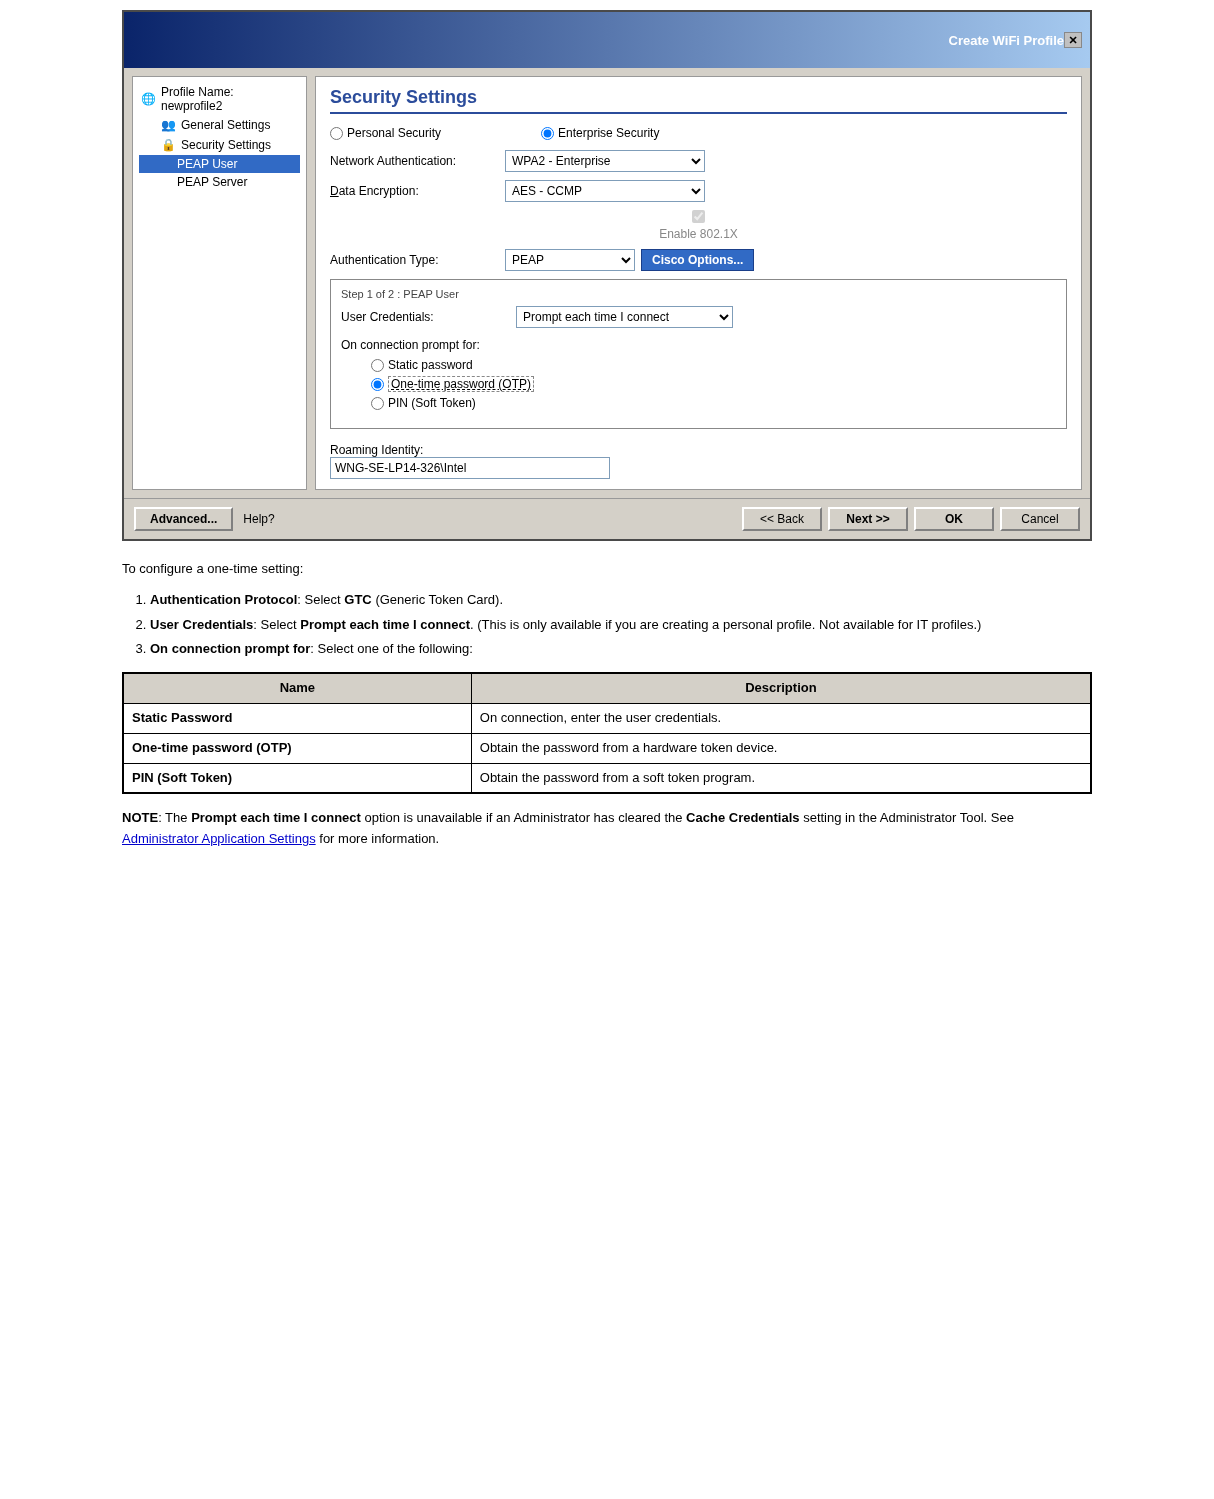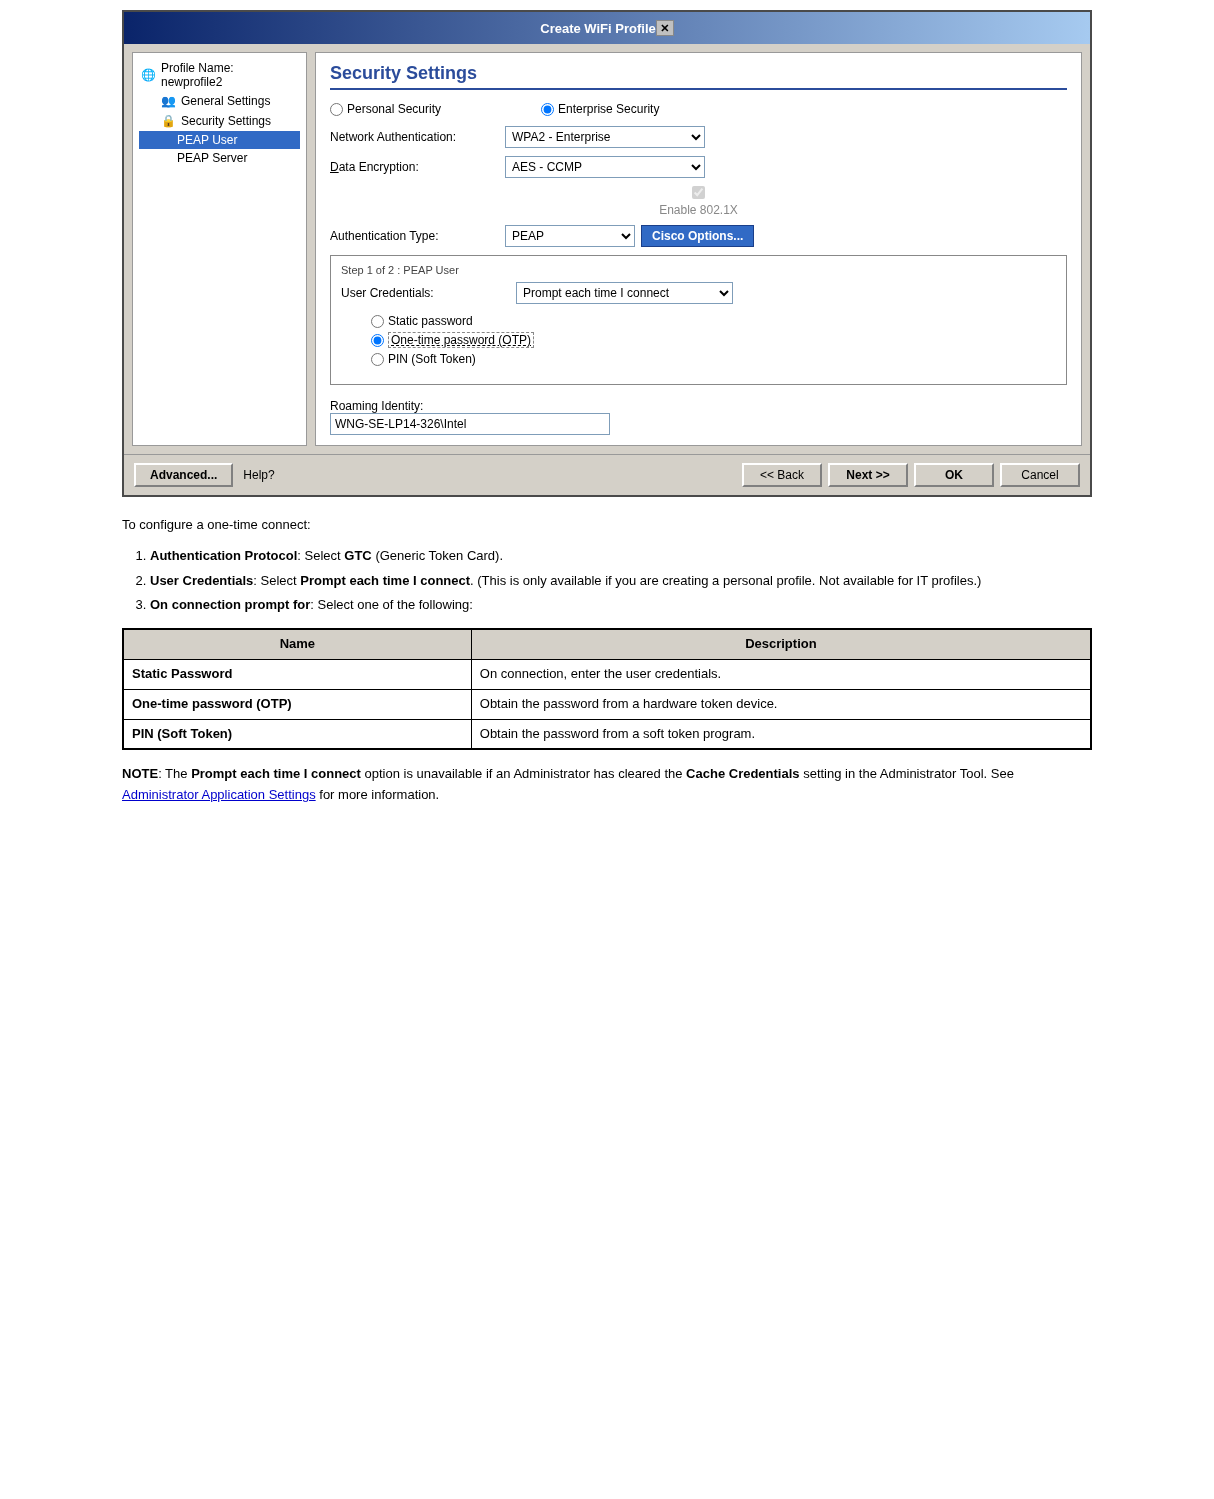--- a/index.html
+++ b/index.html
@@ -17,25 +17,25 @@
     .dialog-window {
       width: 970px;
       margin: 10px auto 0 auto;
       border: 2px solid #4a4a4a;
       background: #d4d0c8;
       font-size: 12px;
     }
     .dialog-titlebar {
       background: linear-gradient(to right, #0a246a, #a6caf0);
       color: #fff;
-      padding: 8px 8px;
+      padding: 20px 8px;
       font-size: 13px;
       font-weight: bold;
       display: flex;
-      justify-content: center;
+      justify-content: flex-end;
       align-items: center;
     }
     .dialog-close-btn {
       background: #c0c0c0;
       border: 1px solid #888;
       width: 18px;
       height: 16px;
       display: flex;
       align-items: center;
       justify-content: center;
@@ -405,20 +405,21 @@
           <div class="form-control">
             <select class="win-select">
               <option>Prompt each time I connect</option>
               <option>Use Windows logon</option>
               <option>Prompt for username and password</option>
             </select>
           </div>
         </div>
 
         <div class="prompt-group">
+          <div class="prompt-label">On connection prompt for:</div>
           <div class="prompt-options">
             <div class="prompt-option">
               <input type="radio" name="otp-type" style="">
               <span>Static password</span>
             </div>
             <div class="prompt-option">
               <input type="radio" name="otp-type" checked="" style="">
               <span class="otp-label">One-time password (OTP)</span>
             </div>
             <div class="prompt-option">
@@ -444,21 +445,21 @@
     <div class="footer-right">
       <button class="win-btn">&lt;&lt; Back</button>
       <button class="win-btn win-btn-primary">Next &gt;&gt;</button>
       <button class="win-btn win-btn-primary">OK</button>
       <button class="win-btn">Cancel</button>
     </div>
   </div>
 </div>
 
 <div class="page-content">
-  <p>To configure a one-time connect:</p>
+  <p>To configure a one-time setting:</p>
 
   <ol>
     <li>
       <b>Authentication Protocol</b><span>: Select </span><b>GTC</b><span> (Generic Token Card).</span>
     </li>
     <li>
       <b>User Credentials</b><span>: Select </span><b>Prompt each time I connect</b><span>. (This is only available if you are creating a personal profile. Not available for IT profiles.)</span>
     </li>
     <li>
       <b>On connection prompt for</b><span>: Select one of the following:</span>

